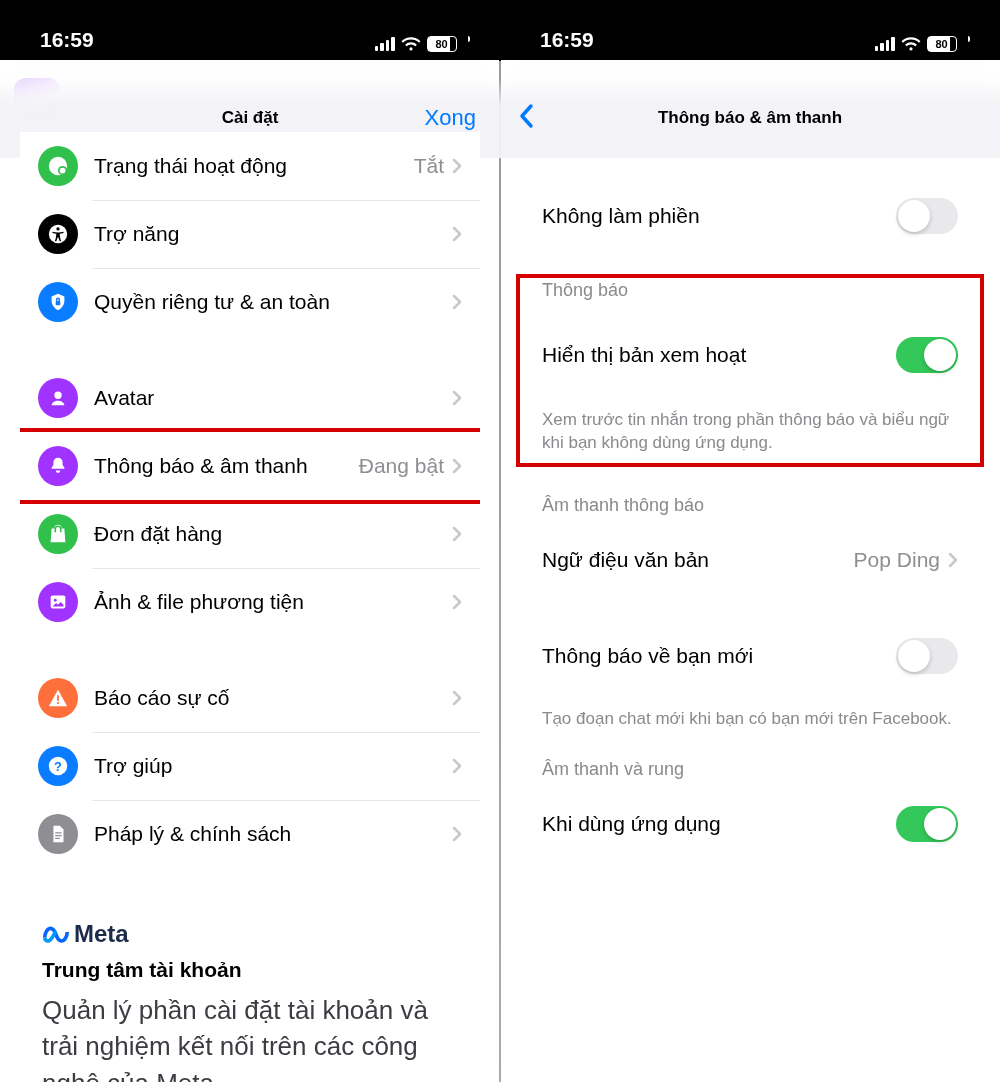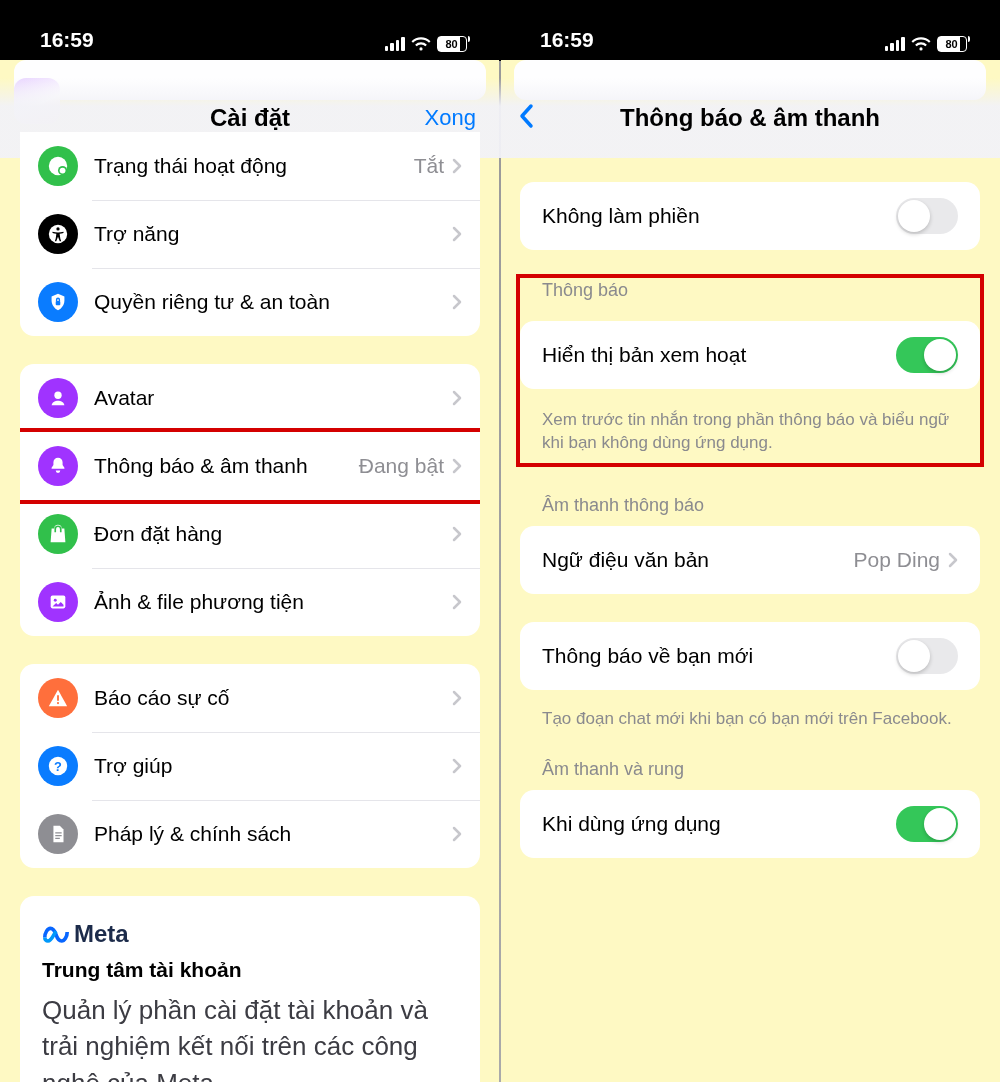--- a/index.html
+++ b/index.html
@@ -1,33 +1,33 @@
 <!DOCTYPE html>
 <html><head>
 <meta charset="utf-8">
 <style>
   *{box-sizing:border-box;margin:0;padding:0;font-family:-apple-system,BlinkMacSystemFont,"Segoe UI",Helvetica,Arial,sans-serif;-webkit-font-smoothing:antialiased}
   body{width:1000px;height:1082px;background:#000;overflow:hidden}
   .phones{display:flex;gap:0;background:#000}
-  .phone{width:500px;height:1082px;background:#fef9c3;display:flex;flex-direction:column;position:relative}
+  .phone{width:500px;height:1082px;background:#ffffff;display:flex;flex-direction:column;position:relative}
   .bg-tab{position:absolute;top:60px;left:14px;right:14px;height:40px;background:#fefeff;border-radius:12px}
   .status-bar{background:#000;color:#fff;height:60px;display:flex;align-items:flex-end;justify-content:space-between;padding:0 30px 8px 40px;font-size:21px;font-weight:600}
   .status-right{display:flex;align-items:center;gap:6px}
   .signal-bars{display:flex;align-items:flex-end;gap:2px;height:14px}
   .signal-bars span{width:3.5px;background:#fff;border-radius:1px}
   .signal-bars span:nth-child(1){height:5px}
   .signal-bars span:nth-child(2){height:8px}
   .signal-bars span:nth-child(3){height:11px}
   .signal-bars span:nth-child(4){height:14px}
   .wifi{width:20px;height:15px}
-  .battery{display:flex;align-items:flex-start;gap:1px}
+  .battery{display:flex;align-items:flex-start;gap:11px}
   .battery-body{width:30px;height:16px;border:1.5px solid #fff;border-radius:4px;color:#000;font-size:11px;font-weight:700;display:flex;align-items:center;justify-content:center;background:linear-gradient(to right,#fff 80%,transparent 80%)}
   .battery-tip{width:2.5px;height:6px;background:#fff;border-radius:0 2px 2px 0}
   .navbar{position:relative;z-index:2;height:80px;display:flex;align-items:center;justify-content:center;background:linear-gradient(to bottom,rgba(242,242,247,0) 0,rgba(242,242,247,.95) 35%);margin-top:18px;padding:0 20px}
-  .nav-title{font-size:24px;font-weight:700;color:#000}
+  .nav-title{font-size:17px;font-weight:700;color:#000}
   .nav-right{position:absolute;right:24px;color:#007aff;font-size:22px;font-weight:400}
   .nav-left{position:absolute;left:18px;color:#007aff}
   .back-chevron{width:16px;height:26px}
   .content{flex:1;padding:0 20px;overflow:hidden;position:relative;z-index:2}
   .card{background:#fff;border-radius:14px;margin-bottom:28px;overflow:hidden}
   .row{display:flex;align-items:center;height:68px;padding:0 18px;position:relative}
   .row+.row::before{content:'';position:absolute;top:0;left:72px;right:0;height:1px;background:#e5e5ea}
   .row.no-icon{padding:0 22px}
   .icon-wrap{width:40px;height:40px;border-radius:20px;display:flex;align-items:center;justify-content:center;margin-right:16px;flex-shrink:0}
   .row-label{flex:1;font-size:21px;color:#000;font-weight:400}

